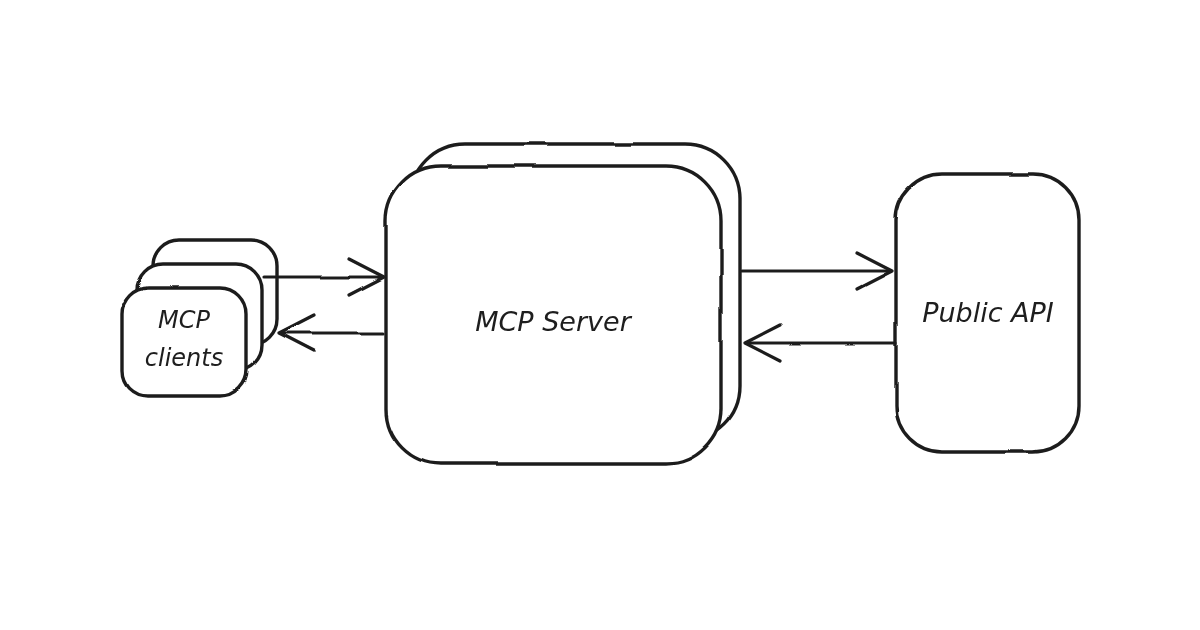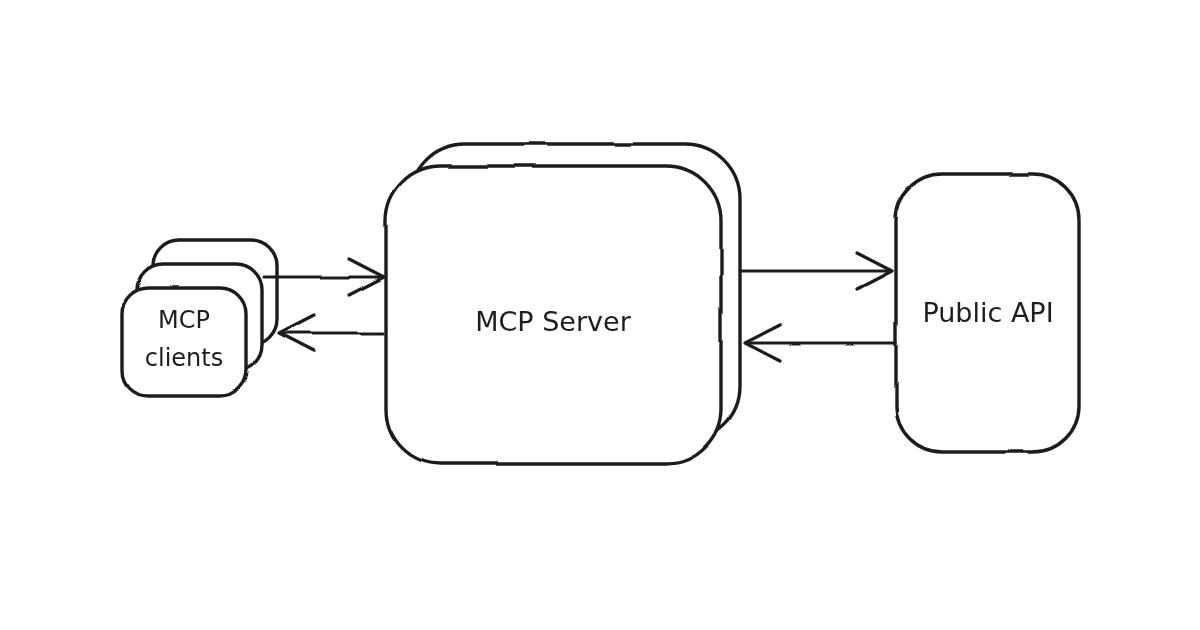--- a/index.html
+++ b/index.html
@@ -6,20 +6,21 @@
     margin: 0;
     padding: 0;
     background: var(--bg-color, #ffffff);
   }
   .canvas {
     position: relative;
     width: 1200px;
     height: 630px;
     background: var(--bg-color, #ffffff);
     overflow: hidden;
+    font-style: italic;
   }
   svg { display: block; }
   .shape {
     fill: #ffffff;
     stroke: var(--stroke-color, #1e1e1e);
     stroke-width: 3.4;
     stroke-linecap: round;
     stroke-linejoin: round;
   }
   .edge-line, .edge-head {

